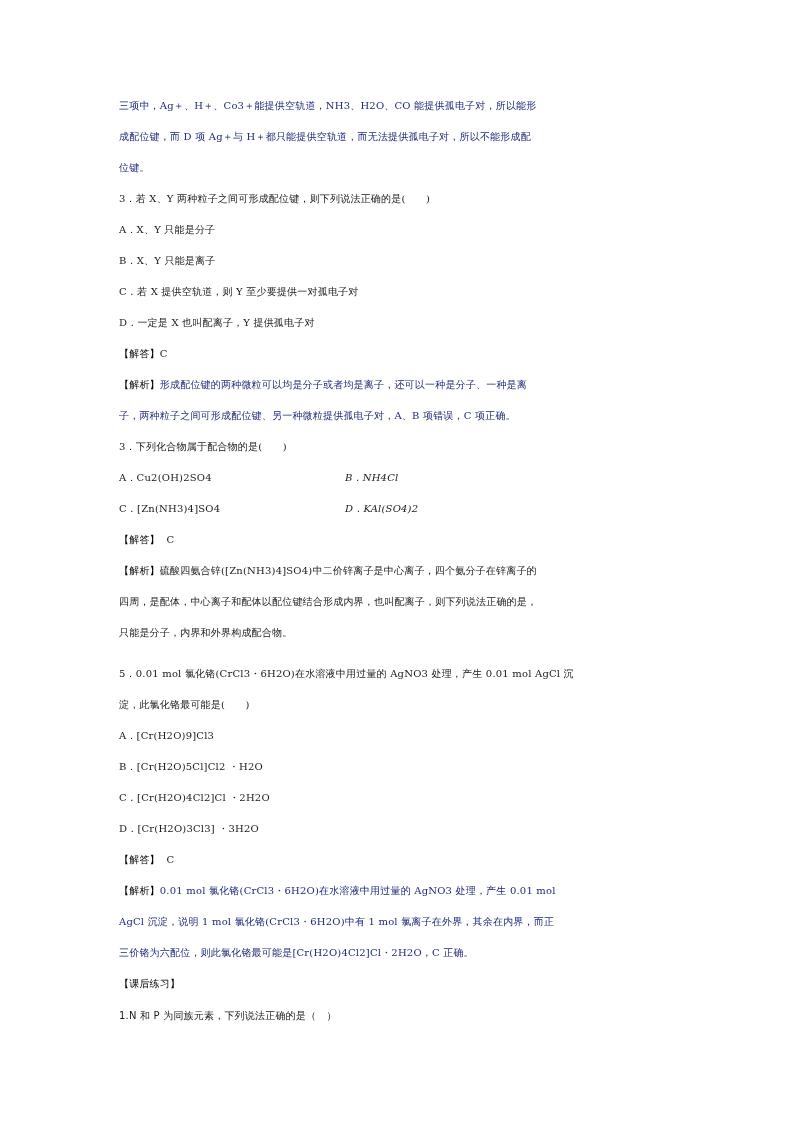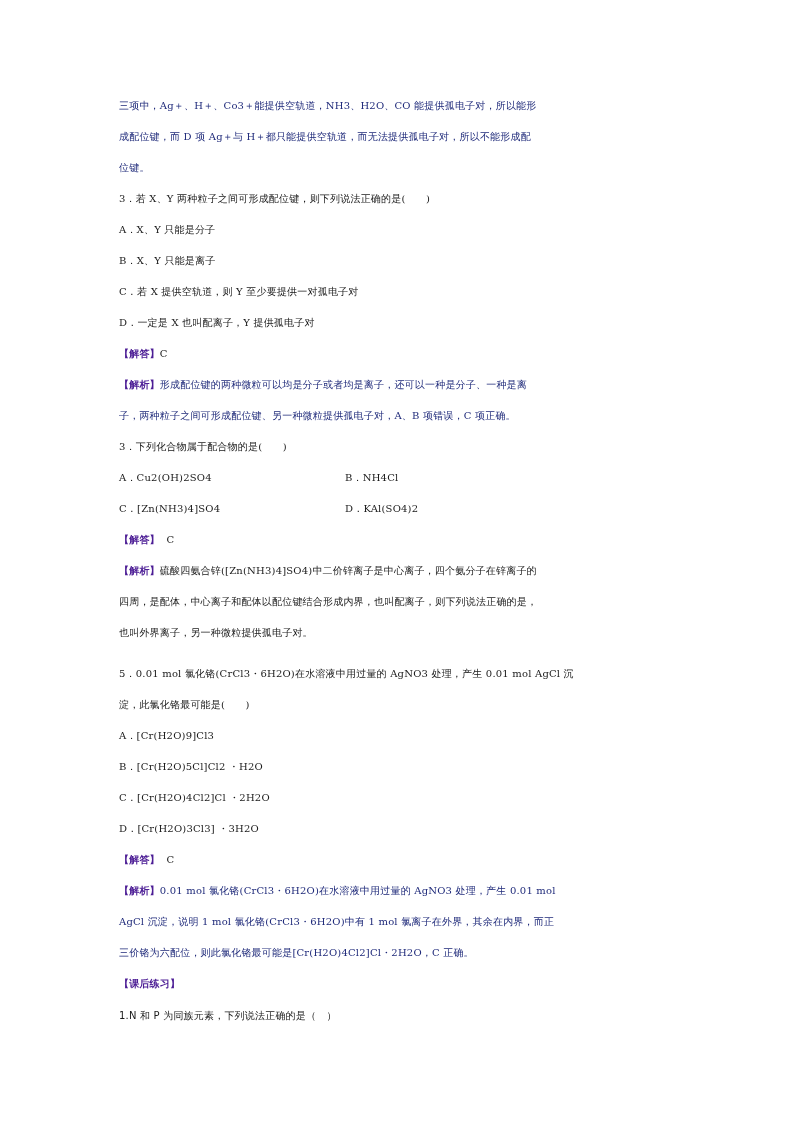--- a/index.html
+++ b/index.html
@@ -1,23 +1,23 @@
 <!DOCTYPE html>
 <html><head>
 <meta charset="utf-8">
 <style>
   html, body { margin: 0; padding: 0; background: #ffffff; }
   body { width: 794px; height: 1123px; position: relative; overflow: hidden;
          font-family: "DejaVu Serif", "Liberation Serif", serif; color: #1a1a1a; }
   .page { position: absolute; left: 119px; top: 96px; width: 560px; }
   .line { position: absolute; left: 0; white-space: nowrap; font-size: 10px; line-height: 20px; letter-spacing: 0.2px; }
   .blue { color: #1f2a7a; }
-  .tag { color: #4c1d95; font-weight: bold; }
+  .tag { color: #000000; font-weight: normal; }
   .sans { font-family: "DejaVu Sans", "Liberation Sans", sans-serif; }
-  .col2 { position: absolute; left: 226px; }
+  .col2 { position: absolute; left: 226px; font-style: italic; }
 </style>
 </head>
 <body>
 
 <div class="page">
 
   <div class="line blue" style="top:0px">三项中，Ag＋、H＋、Co3＋能提供空轨道，NH3、H2O、CO 能提供孤电子对，所以能形</div>
   <div class="line blue" style="top:31px">成配位键，而 D 项 Ag＋与 H＋都只能提供空轨道，而无法提供孤电子对，所以不能形成配</div>
   <div class="line blue" style="top:62px">位键。</div>
 
@@ -43,21 +43,21 @@
     <span>C．[Zn(NH3)4]SO4</span>
     <span class="col2">D．KAl(SO4)2</span>
   </div>
   <div class="line" style="top:434px">
     <span class="tag">【解答】</span>&nbsp;&nbsp;<span>C</span>
   </div>
   <div class="line" style="top:465px">
     <span class="tag">【解析】</span><span>硫酸四氨合锌([Zn(NH3)4]SO4)中二价锌离子是中心离子，四个氨分子在锌离子的</span>
   </div>
   <div class="line" style="top:496px">四周，是配体，中心离子和配体以配位键结合形成内界，也叫配离子，则下列说法正确的是，</div>
-  <div class="line" style="top:527px">也叫外界离子，另一种微粒提供孤电子对。</div>
+  <div class="line" style="top:527px">只能是分子，内界和外界构成配合物。</div>
 
   <div class="line" style="top:568px">5．0.01 mol 氯化铬(CrCl3・6H2O)在水溶液中用过量的 AgNO3 处理，产生 0.01 mol AgCl 沉</div>
   <div class="line" style="top:599px">淀，此氯化铬最可能是(　　)</div>
   <div class="line" style="top:630px">A．[Cr(H2O)9]Cl3</div>
   <div class="line" style="top:661px">B．[Cr(H2O)5Cl]Cl2 ・H2O</div>
   <div class="line" style="top:692px">C．[Cr(H2O)4Cl2]Cl ・2H2O</div>
   <div class="line" style="top:723px">D．[Cr(H2O)3Cl3] ・3H2O</div>
   <div class="line" style="top:754px">
     <span class="tag">【解答】</span>&nbsp;&nbsp;<span>C</span>
   </div>

